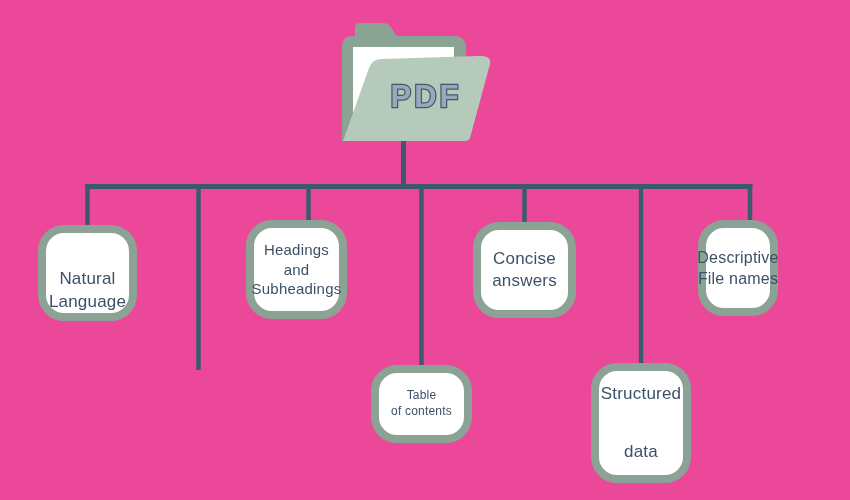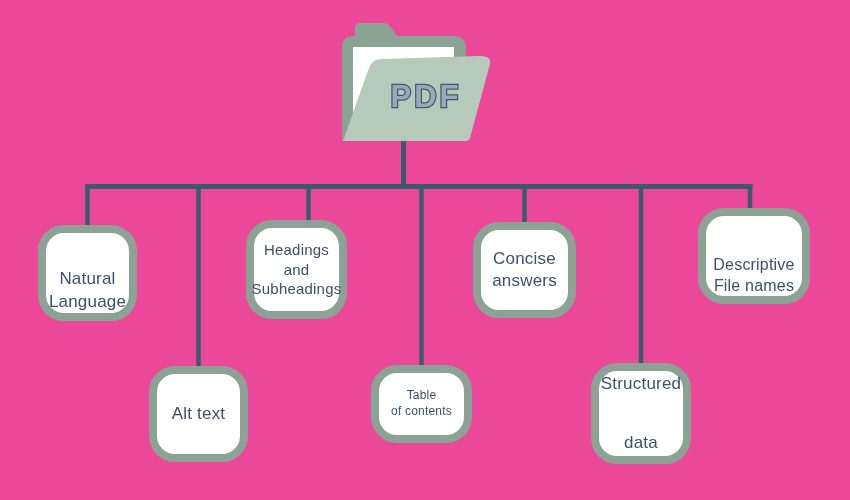--- a/index.html
+++ b/index.html
@@ -36,22 +36,22 @@
     line-height: 1.32;
     letter-spacing: 0.2px;
   }
   .node span { display: block; white-space: nowrap; }
 
   .node-natural      { left: 38px;  top: 225px; width: 99px;  height: 96px; justify-content: flex-end; }
   .node-alt          { left: 149px; top: 366px; width: 99px;  height: 96px; }
   .node-headings     { left: 246px; top: 220px; width: 101px; height: 99px; font-size: 15px; }
   .node-table        { left: 371px; top: 365px; width: 101px; height: 78px; font-size: 12px; }
   .node-concise      { left: 473px; top: 222px; width: 103px; height: 96px; }
-  .node-structured   { left: 591px; top: 363px; width: 100px; height: 101px; gap: 36px; }
-  .node-descriptive  { left: 698px; top: 208px; width: 112px; height: 96px; font-size: 16px; justify-content: flex-end; }
+  .node-structured   { left: 591px; top: 363px; width: 100px; height: 120px; gap: 36px; }
+  .node-descriptive  { left: 698px; top: 220px; width: 80px; height: 96px; font-size: 16px; }
 </style>
 </head>
 <body>
 
 <div class="canvas">
 
   <svg class="layer" width="850" height="500" viewBox="0 0 850 500">
 
     <g stroke="#3c5a6d">
       <line x1="403.5" y1="138" x2="403.5" y2="189" stroke-width="5"></line>
@@ -73,23 +73,20 @@
                L470,138 Q469,141 465,141 Z" fill="#b5cabb"></path>
       <text x="426" y="107" text-anchor="middle" font-family="Liberation Sans, sans-serif" font-size="31" font-weight="bold" letter-spacing="3" fill="#96abb9" stroke="#43566a" stroke-width="2.4" paint-order="stroke">PDF</text>
     </g>
   </svg>
 
   <div class="node node-natural">
     <span>Natural</span>
     <span>Language</span>
   </div>
 
-  <div class="node node-alt">
-    <span>Alt text</span>
-  </div>
 
   <div class="node node-headings">
     <span>Headings</span>
     <span>and</span>
     <span>Subheadings</span>
   </div>
 
   <div class="node node-table">
     <span>Table</span>
     <span>of contents</span>

